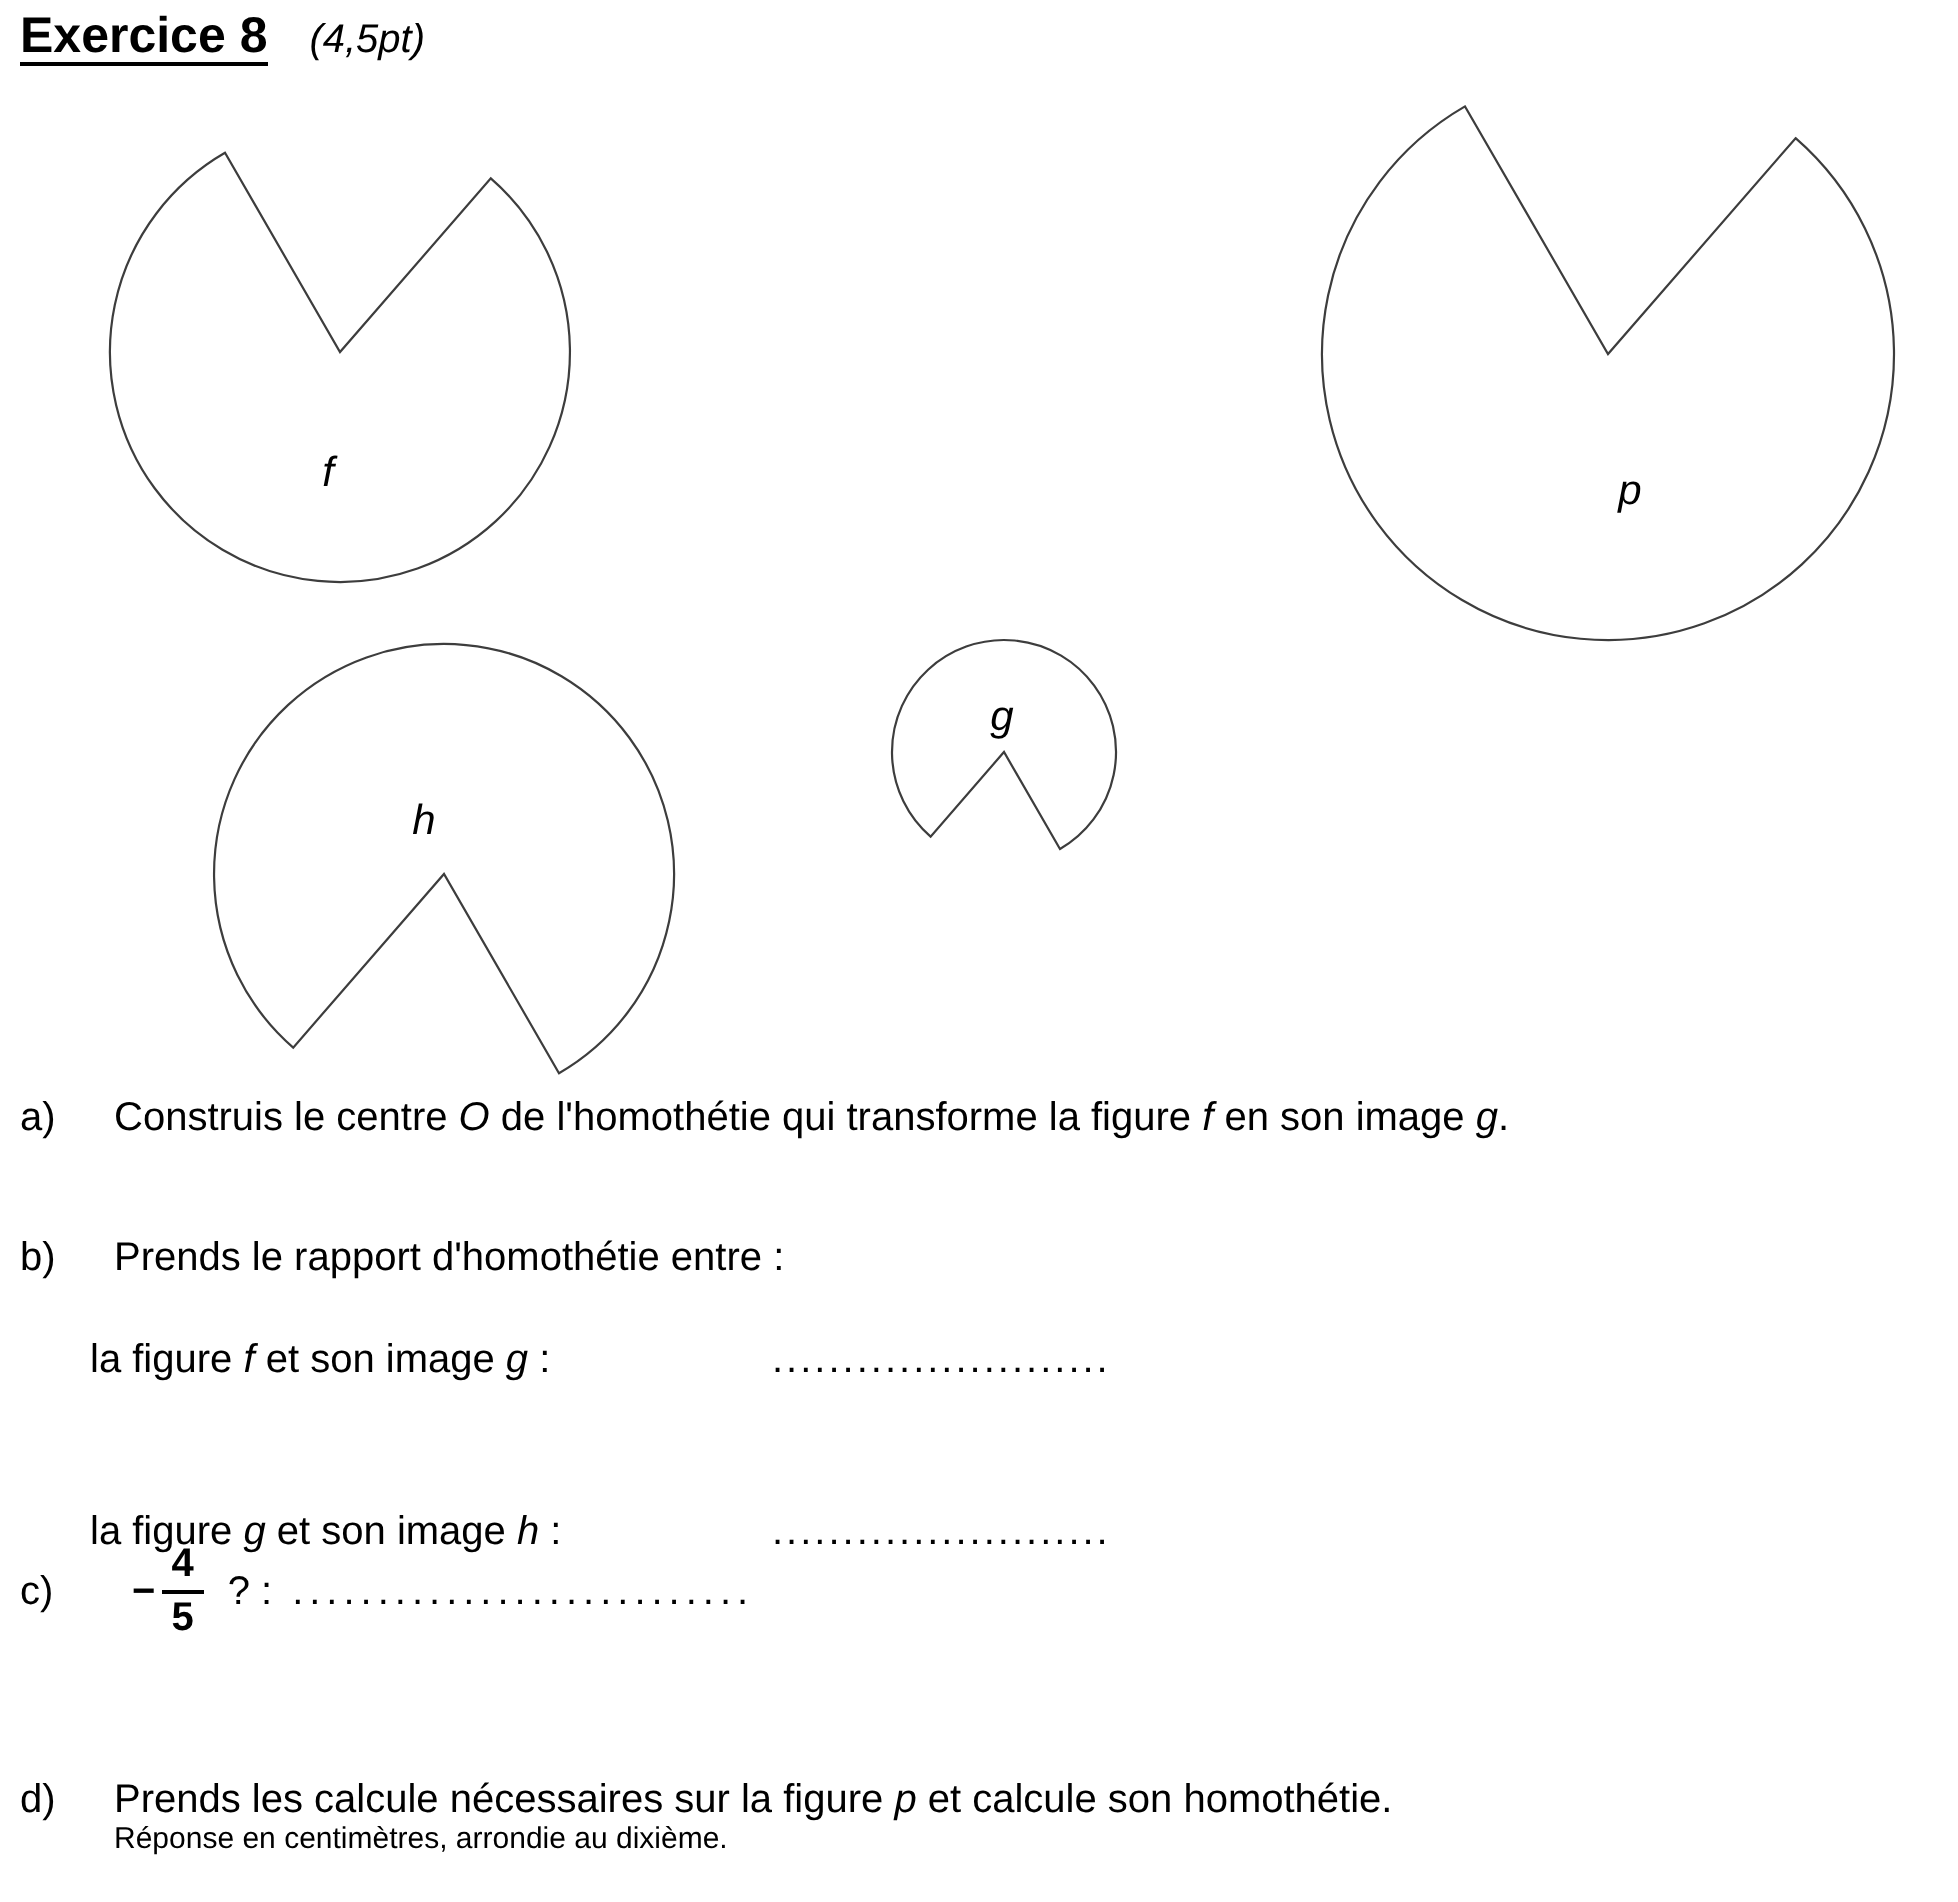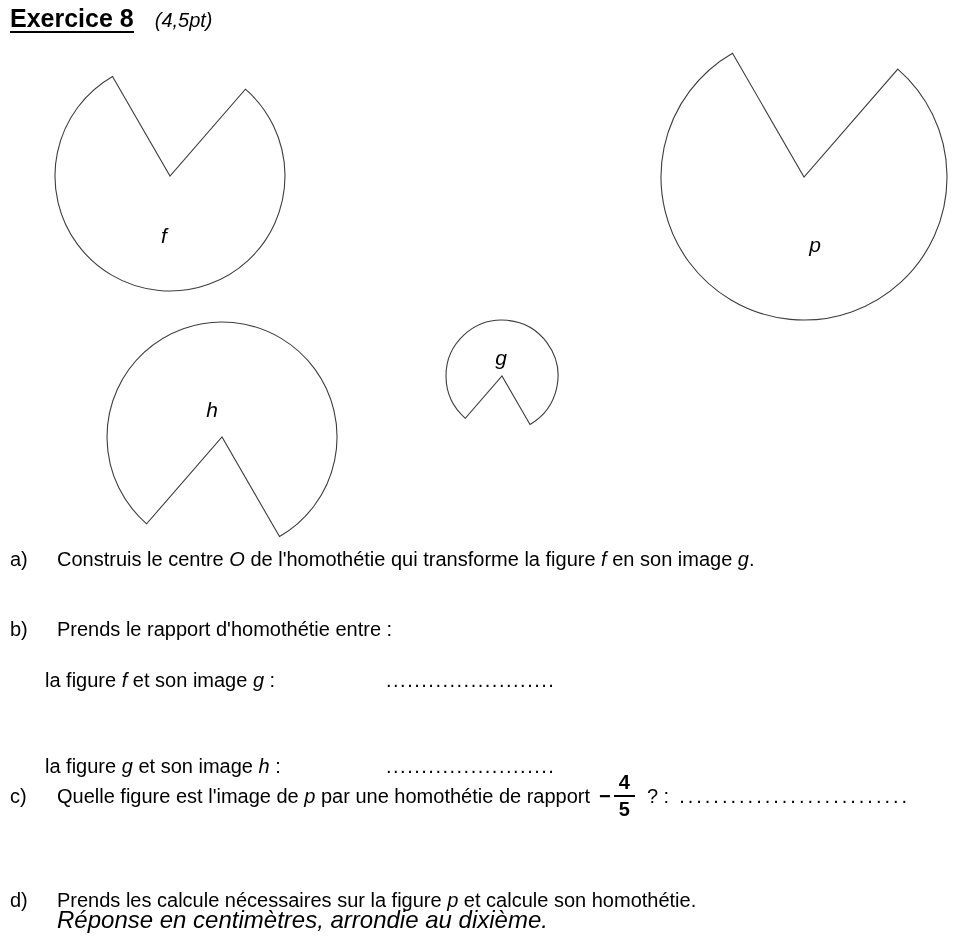--- a/index.html
+++ b/index.html
@@ -24,21 +24,21 @@
   .sub .dots{position:absolute;left:341px;top:0;letter-spacing:1.5px;}
   .row-c{top:770px;height:52px;display:flex;align-items:center;}
   .fracwrap{display:inline-flex;align-items:center;margin-left:9px;}
   .fsign{font-weight:bold;margin-right:3px;}
   .frac{display:inline-block;text-align:center;font-weight:bold;font-size:20px;}
   .fnum{display:block;line-height:21px;padding:0 5px 2px;border-bottom:2px solid #000;}
   .fden{display:block;line-height:21px;padding-top:2px;}
   .qmark{margin-left:12px;}
   .cdots{margin-left:10px;flex:1;overflow:hidden;letter-spacing:3px;white-space:nowrap;}
   .row-d{top:888px;}
-  .row-note{position:absolute;left:57px;top:908px;font-style:italic;font-size:24px;line-height:23px;white-space:nowrap;}
+  .row-note{position:absolute;left:57px;top:908px;font-size:15px;line-height:23px;white-space:nowrap;}
 </style>
 </head>
 <body>
 
 <div class="header">
   <span class="title">Exercice 8</span><span class="points">(4,5pt)</span>
 </div>
 
 <svg class="figs" width="979" height="560" viewBox="0 0 979 560" xmlns="http://www.w3.org/2000/svg">
     <path d="M 112.5 76.4 A 115 115 0 1 0 245.4 89.2 L 170 176 Z" fill="none" stroke="#3d3d3d" stroke-width="1.1"></path>
@@ -64,21 +64,20 @@
   <span class="dots">........................</span>
 </div>
 
 <div class="sub sub2">
   <span><span>la figure </span><i>g</i><span> et son image </span><i>h</i><span> :</span></span>
   <span class="dots">........................</span>
 </div>
 
 <div class="q row-c">
   <span class="qnum">c)</span>
-    <span><span>Quelle figure est l'image de </span><i>p</i><span> par une homothétie de rapport</span></span>
   <span class="fracwrap">
     <span class="fsign">−</span>
     <span class="frac">
       <span class="fnum">4</span>
       <span class="fden">5</span>
     </span>
   </span>
   <span class="qmark">? :</span>
   <span class="cdots">...........................</span>
 </div>

